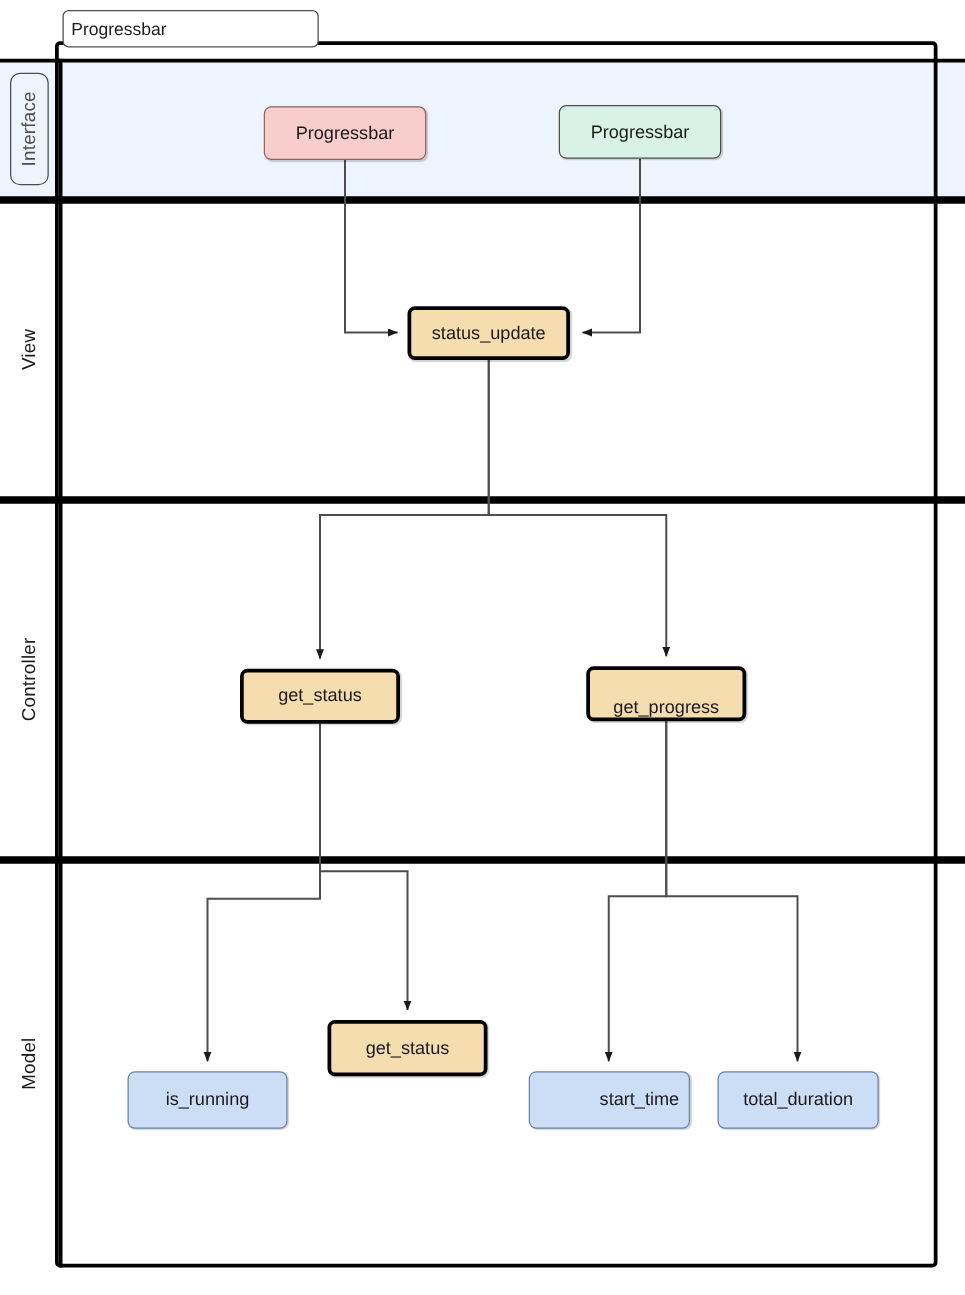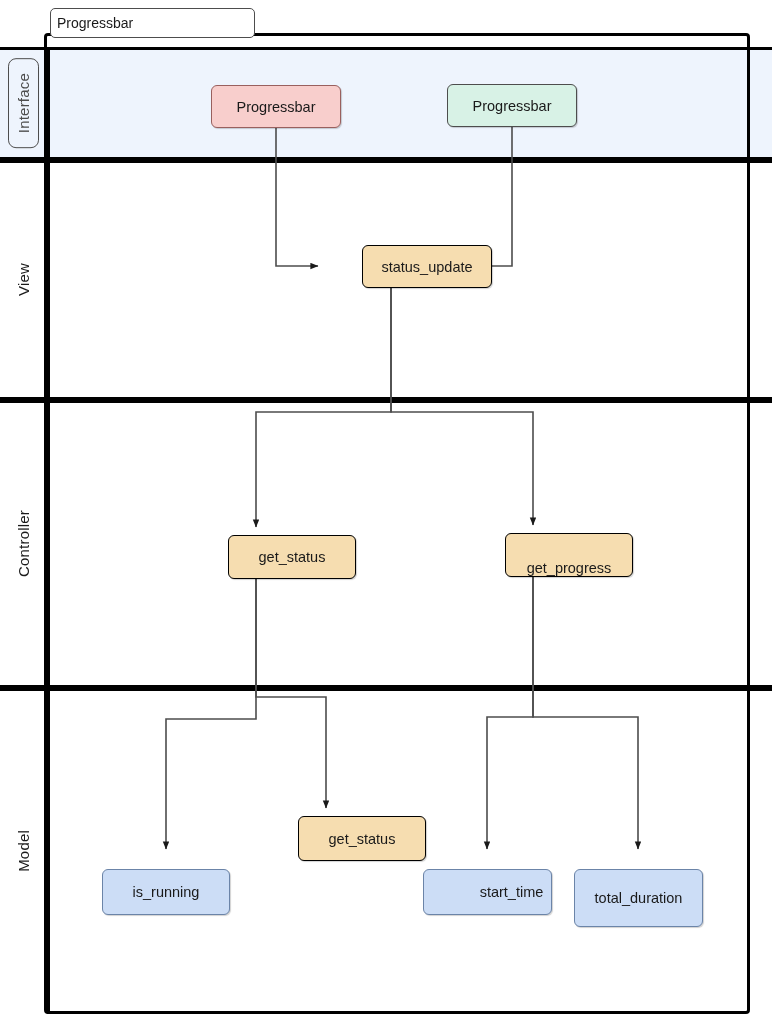--- a/index.html
+++ b/index.html
@@ -95,22 +95,22 @@
     justify-content: center;
     border-radius: 6px;
     font-size: 14.5px;
     color: #1a1a1a;
     text-align: center;
     z-index: 4;
     box-shadow: 1px 1px 1px rgba(0,0,0,0.18);
   }
   .n-pink   { background: #f8cecc; border: 1px solid #99605e; }
   .n-green  { background: #d8f2e6; border: 1px solid #4d4d4d; }
-  .n-orange { background: #f6ddb0; border: 1px solid #000000; margin-left: 36px; }
-  .n-blue   { background: #ccddf6; border: 1px solid #6b84a8; margin-top: 12px; }
+  .n-orange { background: #f6ddb0; border: 3px solid #000000; }
+  .n-blue   { background: #ccddf6; border: 1px solid #6b84a8; }
 
   
   #edges {
     position: absolute;
     left: 0; top: 0;
     width: 772px; height: 1036px;
     z-index: 3;
     pointer-events: none;
   }
 </style>
@@ -194,21 +194,21 @@
   </div>
 
   <div class="node n-orange" style="left:262px; top:816px; width:128px; height:45px;">
     <span>get_status</span>
   </div>
 
   <div class="node n-blue" style="left:423px; top:857px; width:129px; height:46px;padding-left:48px;">
     <span>start_time</span>
   </div>
 
-  <div class="node n-blue" style="left:574px; top:857px; width:129px; height:58px;">
+  <div class="node n-blue" style="left:574px; top:857px; width:129px; height:46px;">
     <span>total_duration</span>
   </div>
 
   <div class="pool-body"></div>
   <div class="pool-title">
     <span>Progressbar</span>
   </div>
 
 </div>
 

